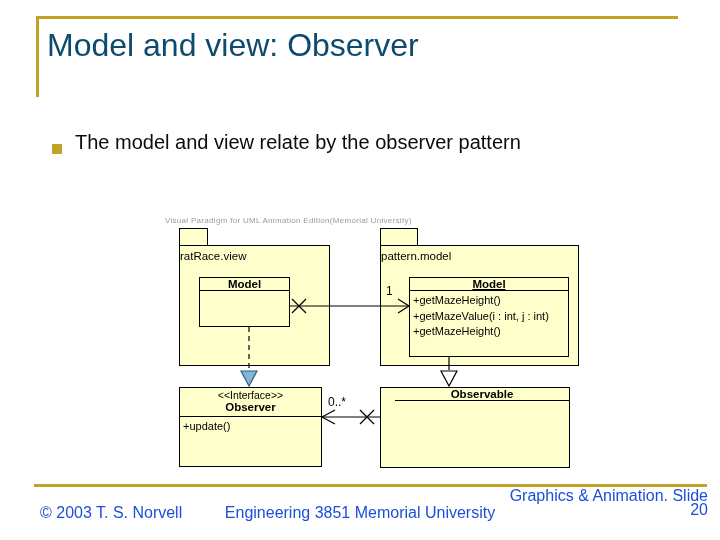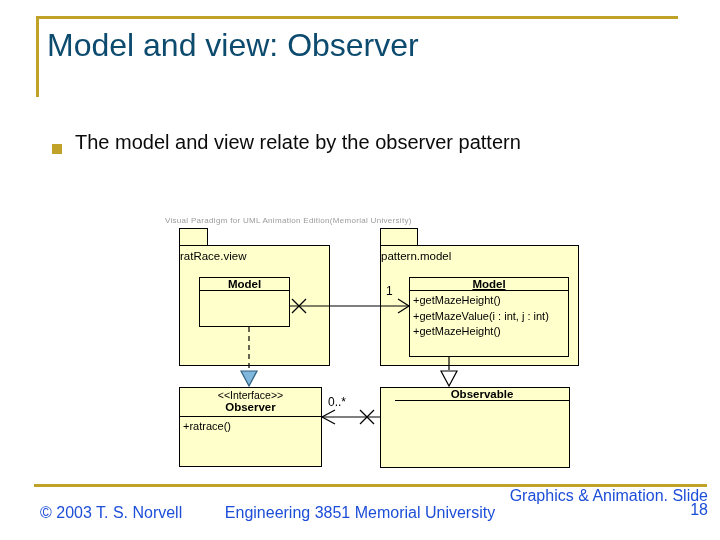--- a/index.html
+++ b/index.html
@@ -84,21 +84,21 @@
       <div>+getMazeHeight()</div>
     </div>
   </div>
 
   <div class="abs ybox" style="left:179px; top:387px; width:143px; height:80px;">
     <div class="cls-title" style="height:29px; padding-top:1px;">
       <div class="stereotype">&lt;&lt;Interface&gt;&gt;</div>
       <div>Observer</div>
     </div>
     <div class="cls-methods">
-      <div>+ratrace()</div>
+      <div>+update()</div>
     </div>
   </div>
 
   <div class="abs ybox" style="left:380px; top:387px; width:190px; height:81px;">
     <div class="cls-title" style="height:13px;margin-left:14px;">Observable</div>
   </div>
 
   <div class="abs mult-label" style="left:386px; top:284px;">1</div>
   <div class="abs mult-label" style="left:328px; top:395px;">0..*</div>
 
@@ -139,16 +139,16 @@
         <line x1="200" y1="214" x2="214" y2="200"></line>
       </g>
     </g>
   </svg>
 
   <div class="abs rule-footer"></div>
   <div class="abs footer-text footer-left">© 2003 T. S. Norvell</div>
   <div class="abs footer-text footer-center">Engineering 3851 Memorial University</div>
   <div class="abs footer-text footer-right">
     <div>Graphics &amp; Animation. Slide</div>
-    <div>18</div>
+    <div>20</div>
   </div>
 
 </div>
 
 </body></html>

